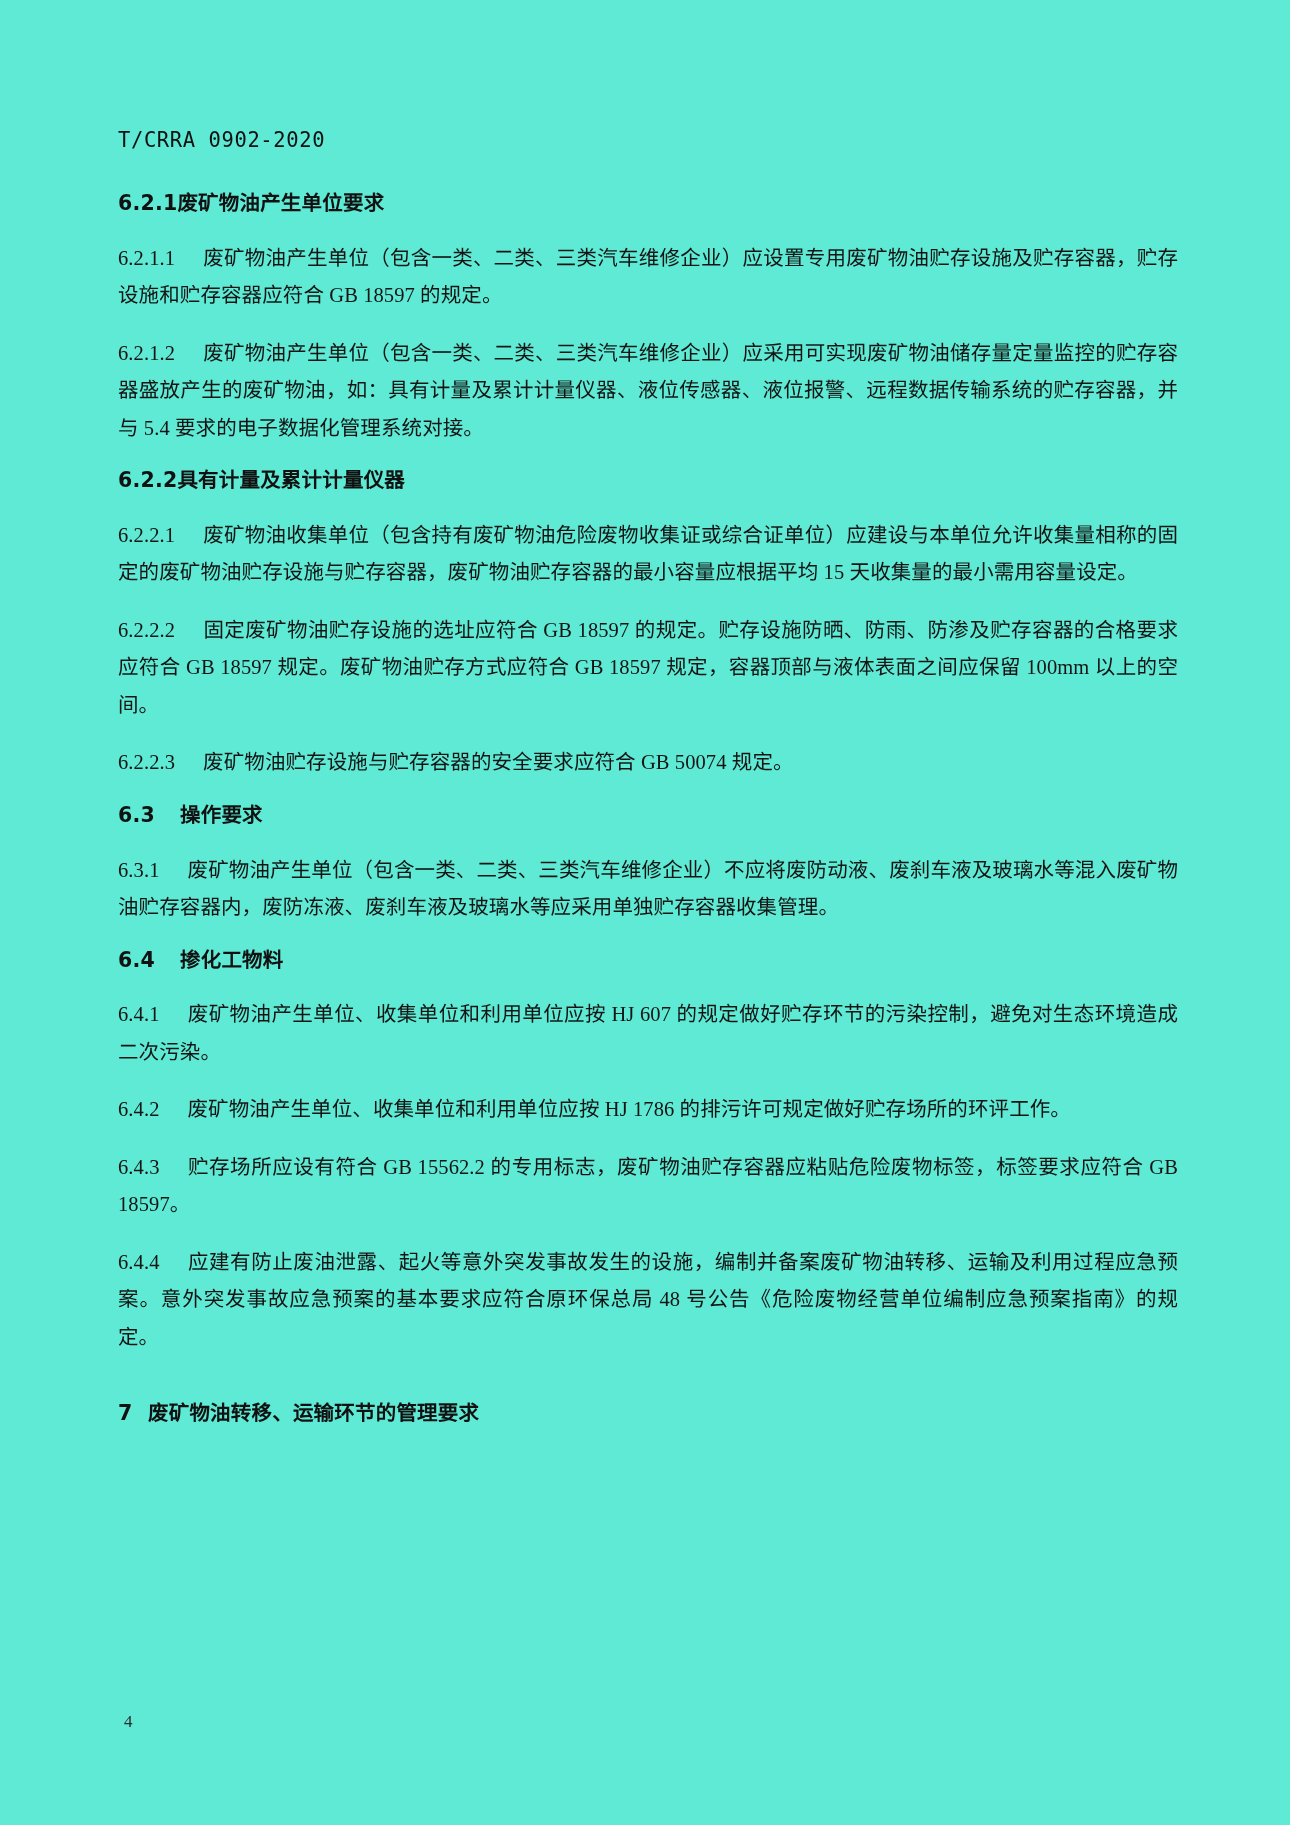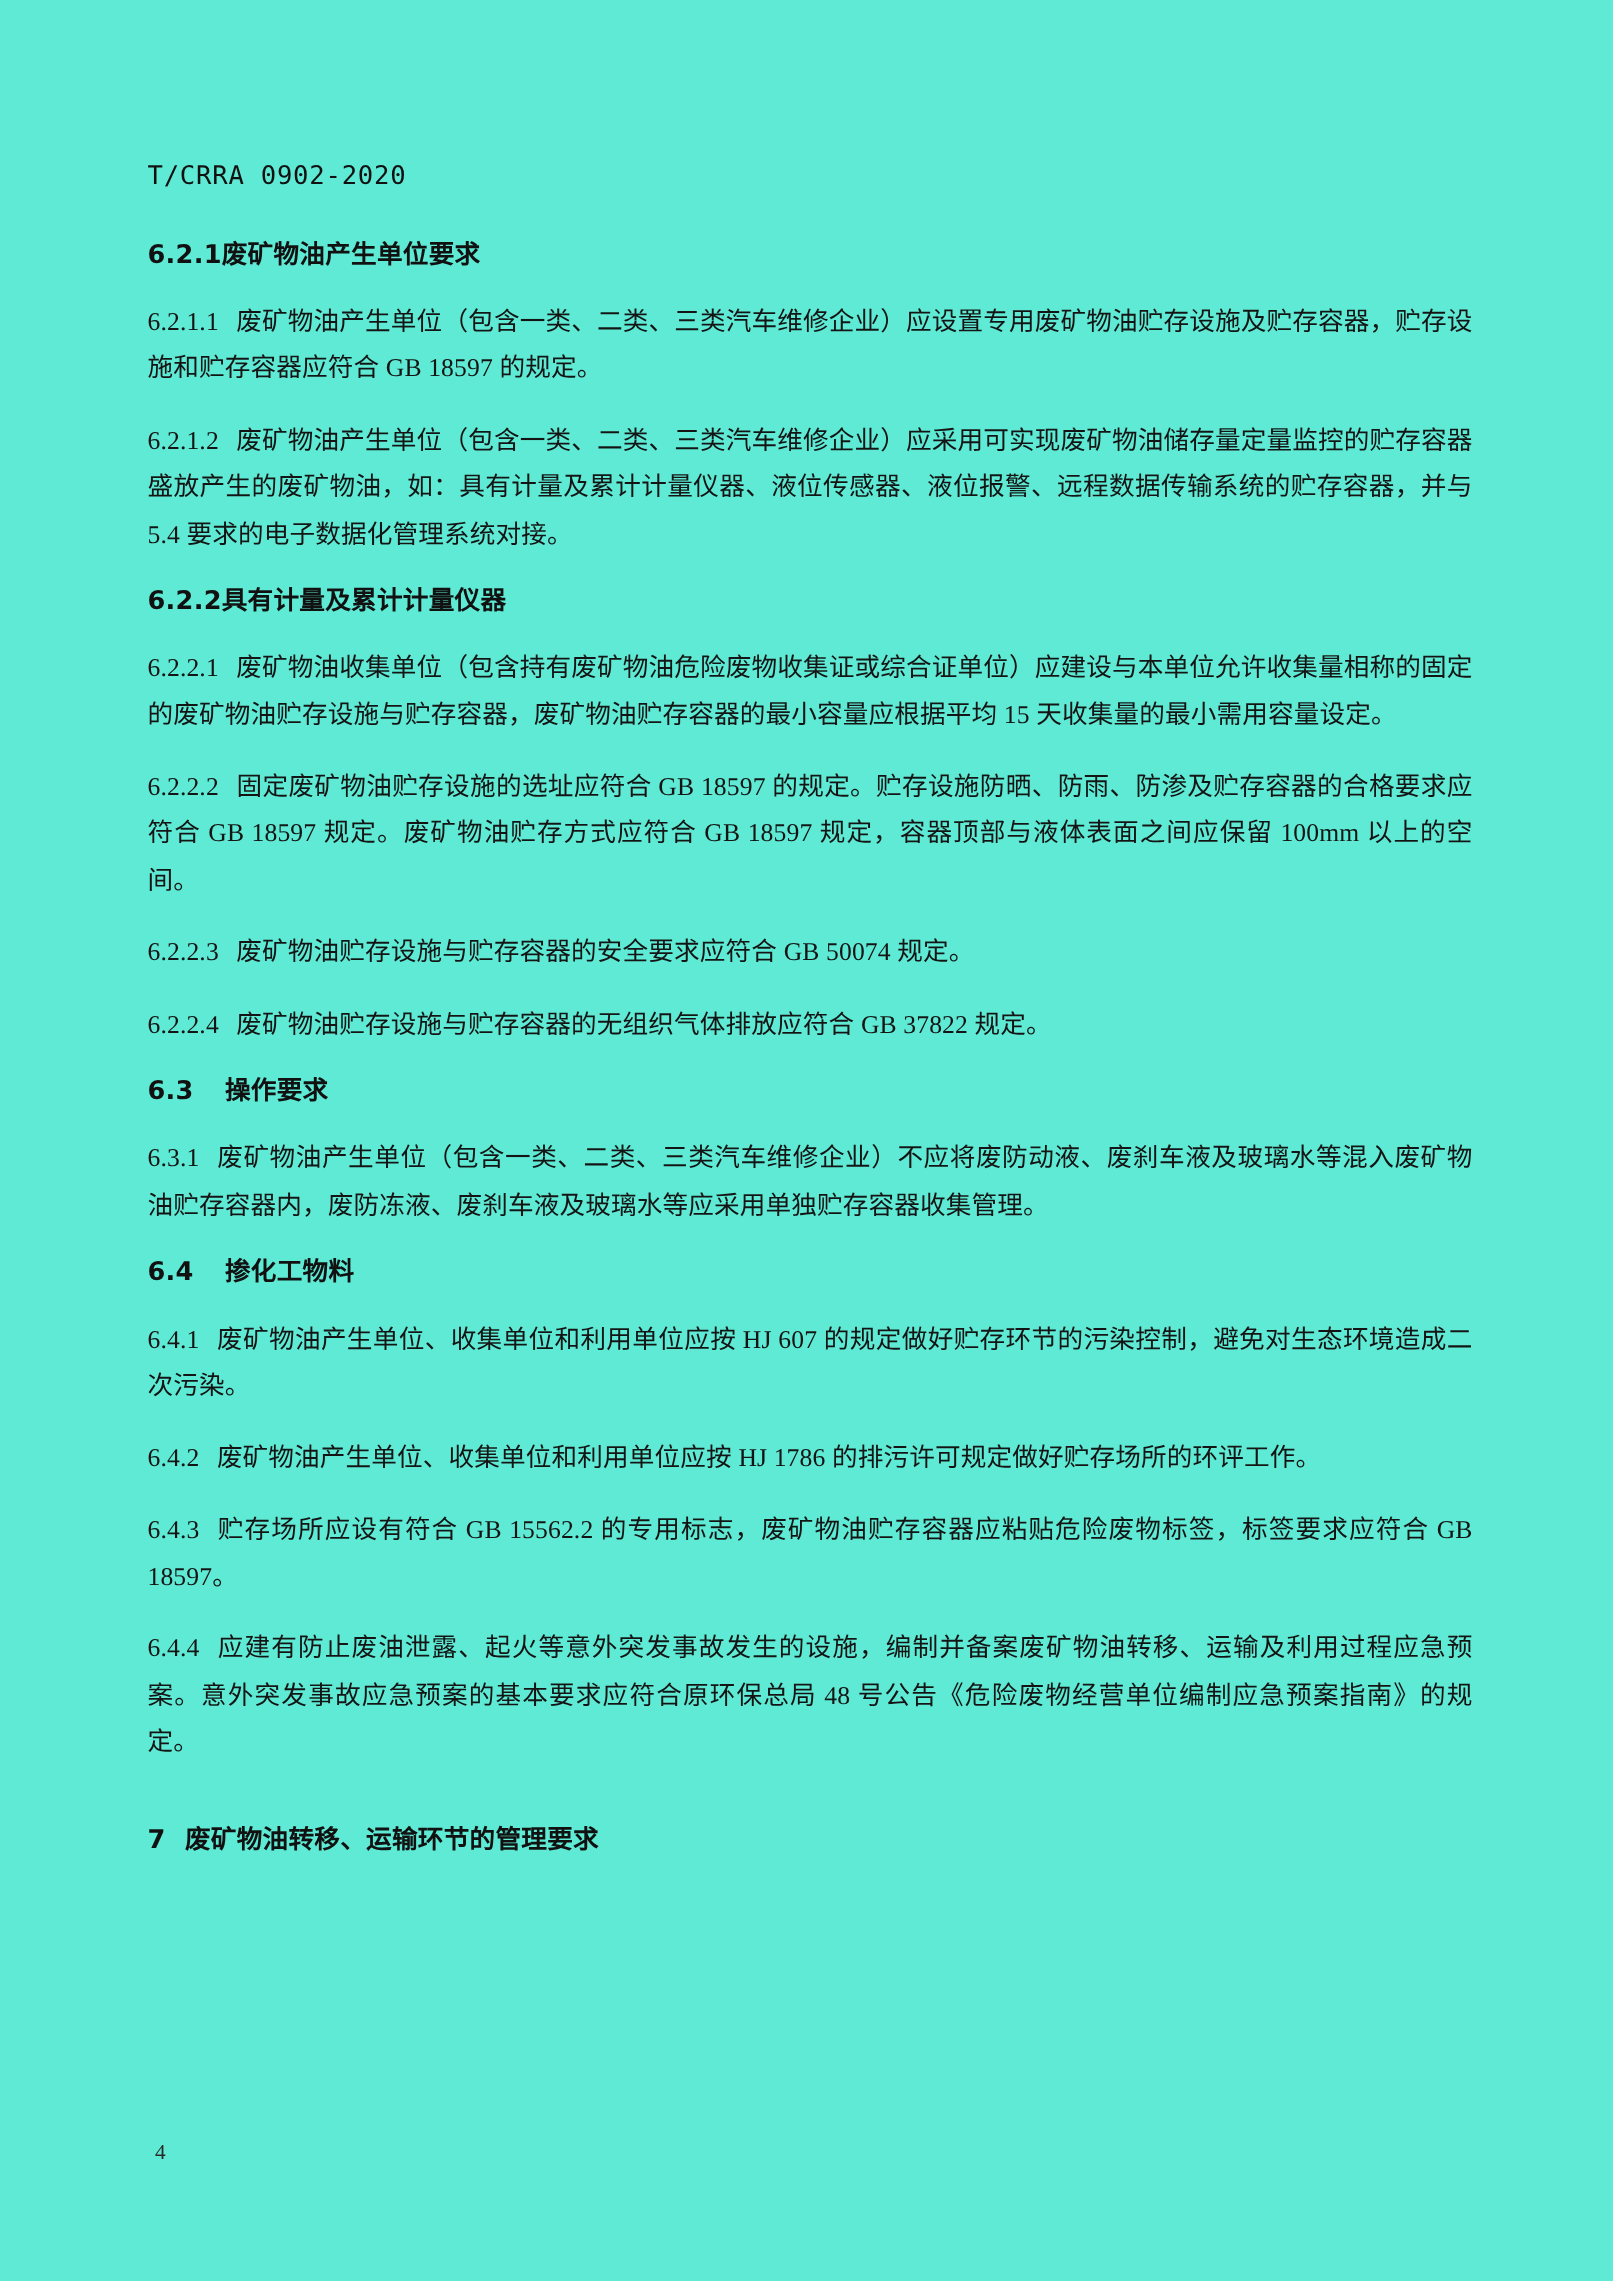--- a/index.html
+++ b/index.html
@@ -59,21 +59,21 @@
     font-size: 20.5px;
     line-height: 37.5px;
     margin: 0 0 20px 0;
     text-align: justify;
     text-justify: inter-ideograph;
     color: #141414;
     letter-spacing: 0.1px;
   }
   p.para .pnum {
     font-family: "Liberation Serif", "DejaVu Serif", serif;
-    margin-right: 14px;
+    margin-right: 28px;
     white-space: nowrap;
   }
   .section7 {
     margin-top: 44px;
   }
   .page-number {
     position: absolute;
     left: 124px;
     top: 1712px;
     font-family: "Liberation Serif", "DejaVu Serif", serif;
@@ -111,23 +111,20 @@
     </p>
 
     <p class="para">
       <span class="pnum">6.2.2.2</span><span>固定废矿物油贮存设施的选址应符合 GB 18597 的规定。贮存设施防晒、防雨、防渗及贮存容器的合格要求应符合 GB 18597 规定。废矿物油贮存方式应符合 GB 18597 规定，容器顶部与液体表面之间应保留 100mm 以上的空间。</span>
     </p>
 
     <p class="para">
       <span class="pnum">6.2.2.3</span><span>废矿物油贮存设施与贮存容器的安全要求应符合 GB 50074 规定。</span>
     </p>
 
-    <p class="para">
-      <span class="pnum">6.2.2.4</span><span>废矿物油贮存设施与贮存容器的无组织气体排放应符合 GB 37822 规定。</span>
-    </p>
 
     <div class="clause-heading">
       <span class="num">6.3</span><span>操作要求</span>
     </div>
 
     <p class="para">
       <span class="pnum">6.3.1</span><span>废矿物油产生单位（包含一类、二类、三类汽车维修企业）不应将废防动液、废刹车液及玻璃水等混入废矿物油贮存容器内，废防冻液、废刹车液及玻璃水等应采用单独贮存容器收集管理。</span>
     </p>
 
 

